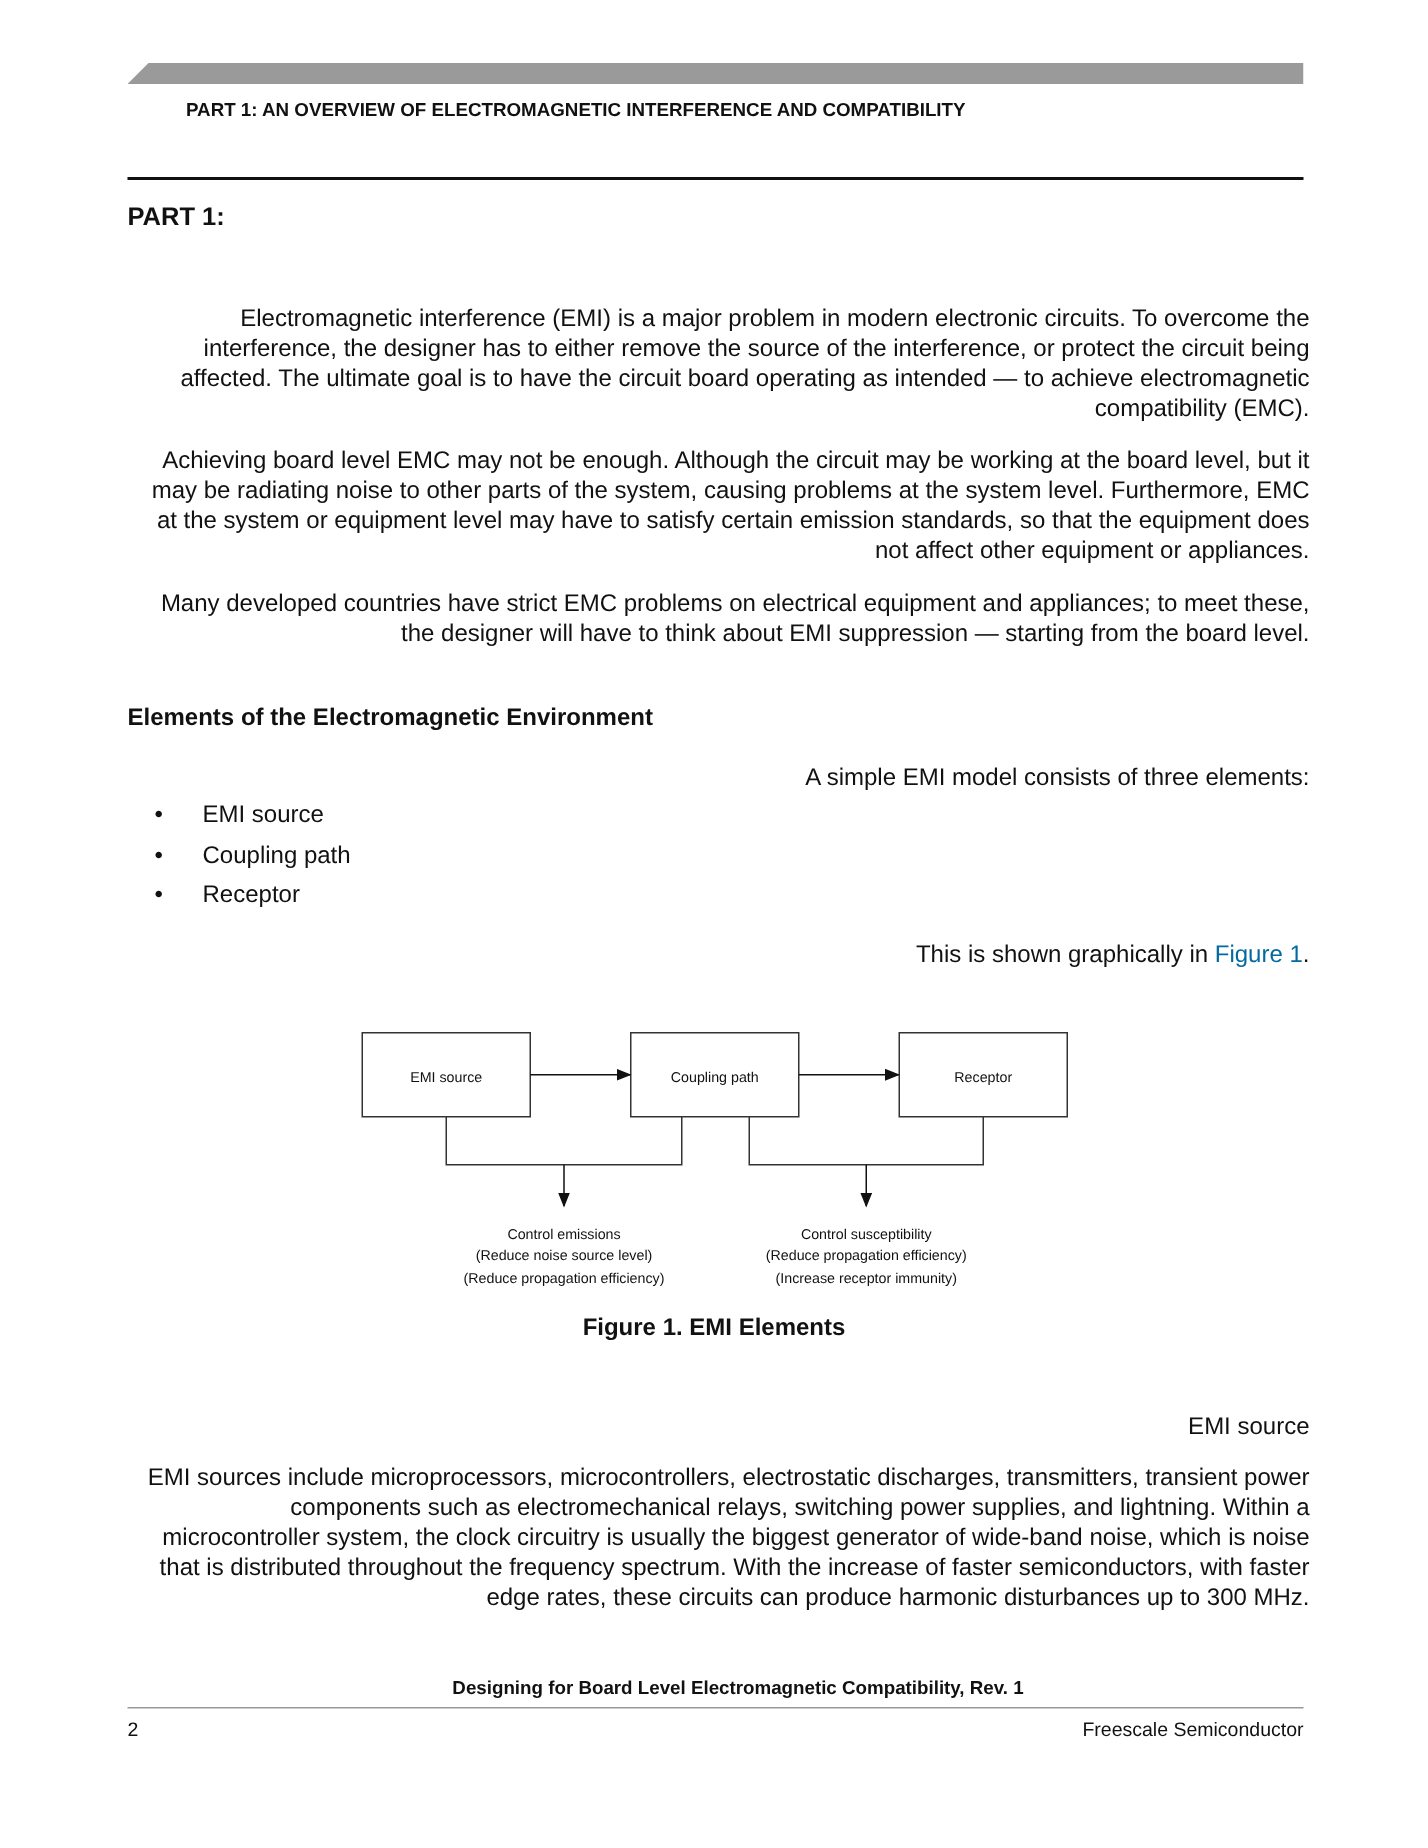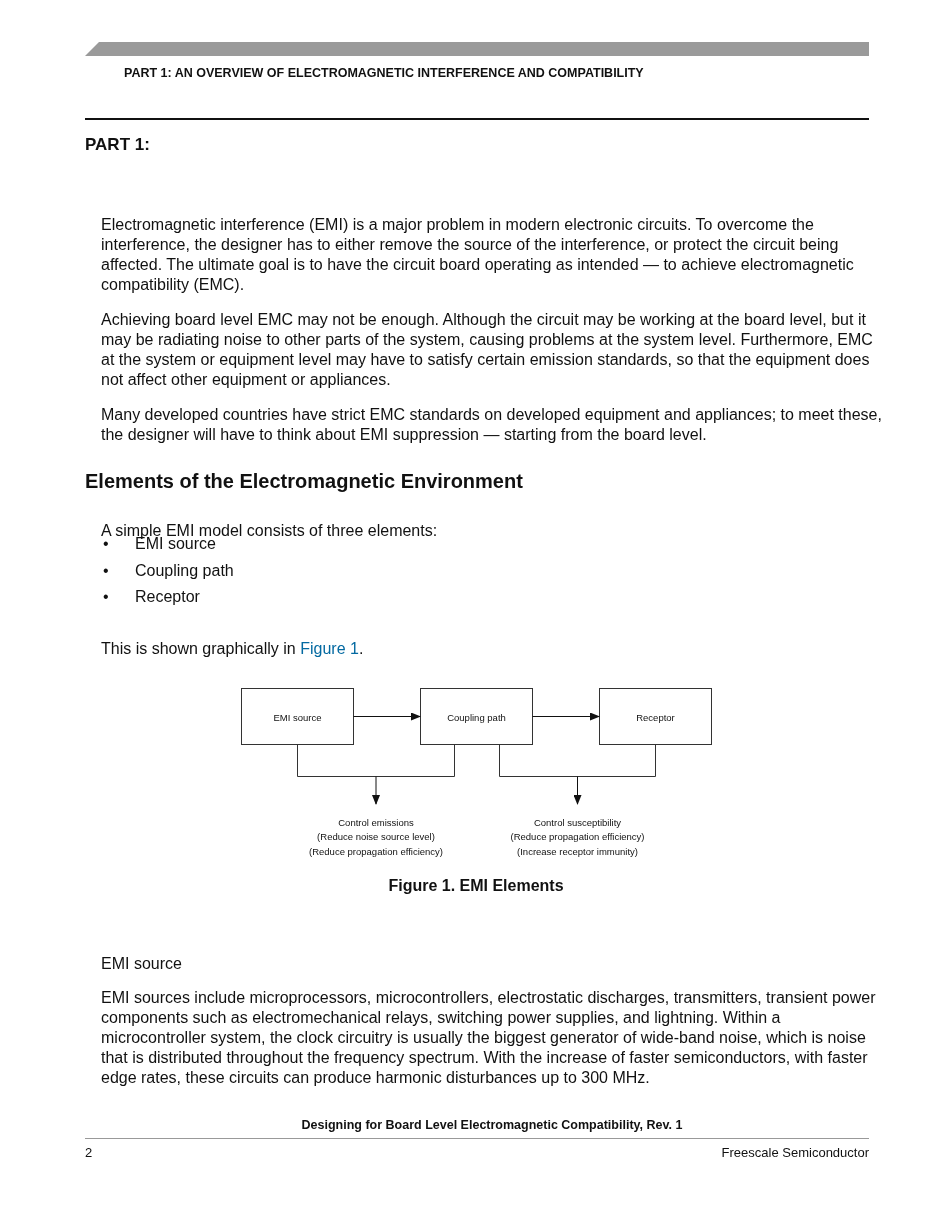--- a/index.html
+++ b/index.html
@@ -1,22 +1,22 @@
 <!DOCTYPE html>
 <html><head>
 <meta charset="utf-8">
 <style>
   html, body { margin: 0; padding: 0; background: #ffffff; }
   body { width: 952px; height: 1232px; position: relative; font-family: "Liberation Sans", sans-serif; color: #111; overflow: hidden; }
   .banner { position: absolute; left: 85px; top: 42px; width: 784px; height: 14px; }
   .running-head { position: absolute; left: 85px; top: 66px; font-size: 12.5px; font-weight: bold; padding-left: 39px; }
   .head-rule { position: absolute; left: 85px; top: 118px; width: 784px; height: 1.5px; background: #111; }
   .part-title { position: absolute; left: 85px; top: 134px; font-size: 17px; font-weight: bold; line-height: 22px; text-align: right; }
-  .para { position: absolute; left: 85px; width: 784px; font-size: 16px; line-height: 20px; margin: 16px; }
-  .h2 { position: absolute; left: 85px; font-size: 20px; font-weight: bold; }
+  .para { position: absolute; left: 85px; width: 784px; font-size: 16px; line-height: 20px; margin: 4px; text-align: right; }
+  .h2 { position: absolute; left: 85px; font-size: 16px; font-weight: bold; }
   .bullets { position: absolute; left: 85px; top: 533px; margin: 0; padding: 0; list-style: none; font-size: 16px; }
   .bullets li { position: relative; padding-left: 50px; height: 26.5px; line-height: 22px; }
   .bullets li .dot { position: absolute; left: 18px; top: 0; }
   .link { color: #0369a1; }
   svg.diagram { position: absolute; left: 230px; top: 680px; }
   .fig-caption { position: absolute; left: 0; width: 952px; top: 877px; text-align: center; font-size: 16px; font-weight: bold; }
   .foot-title { position: absolute; left: 0; width: 952px; top: 1118px; text-align: center; font-size: 12.5px; font-weight: bold; padding-left: 16px; }
   .foot-rule { position: absolute; left: 85px; top: 1138px; width: 784px; height: 1px; background: #999; }
   .page-num { position: absolute; left: 85px; top: 1145px; font-size: 13px; }
   .company { position: absolute; right: 83px; top: 1145px; font-size: 13px; }
@@ -29,21 +29,21 @@
 </svg>
 <div class="running-head">PART 1: AN OVERVIEW OF ELECTROMAGNETIC INTERFERENCE AND COMPATIBILITY</div>
 <div class="head-rule"></div>
 
 <div class="part-title">
   <div>PART 1:</div>
 </div>
 
 <p class="para" style="top:199px">Electromagnetic interference (EMI) is a major problem in modern electronic circuits. To overcome the interference, the designer has to either remove the source of the interference, or protect the circuit being affected. The ultimate goal is to have the circuit board operating as intended — to achieve electromagnetic compatibility (EMC).</p>
 <p class="para" style="top:294px">Achieving board level EMC may not be enough. Although the circuit may be working at the board level, but it may be radiating noise to other parts of the system, causing problems at the system level. Furthermore, EMC at the system or equipment level may have to satisfy certain emission standards, so that the equipment does not affect other equipment or appliances.</p>
-<p class="para" style="top:389px">Many developed countries have strict EMC standards on developed equipment and appliances; to meet these, the designer will have to think about EMI suppression — starting from the board level.</p>
+<p class="para" style="top:389px">Many developed countries have strict EMC problems on electrical equipment and appliances; to meet these, the designer will have to think about EMI suppression — starting from the board level.</p>
 
 <div class="h2" style="top:470px">Elements of the Electromagnetic Environment</div>
 <p class="para" style="top:505px">A simple EMI model consists of three elements:</p>
 
 <ul class="bullets">
   <li><span class="dot">•</span><span>EMI source</span></li>
   <li><span class="dot">•</span><span>Coupling path</span></li>
   <li><span class="dot">•</span><span>Receptor</span></li>
 </ul>
 

